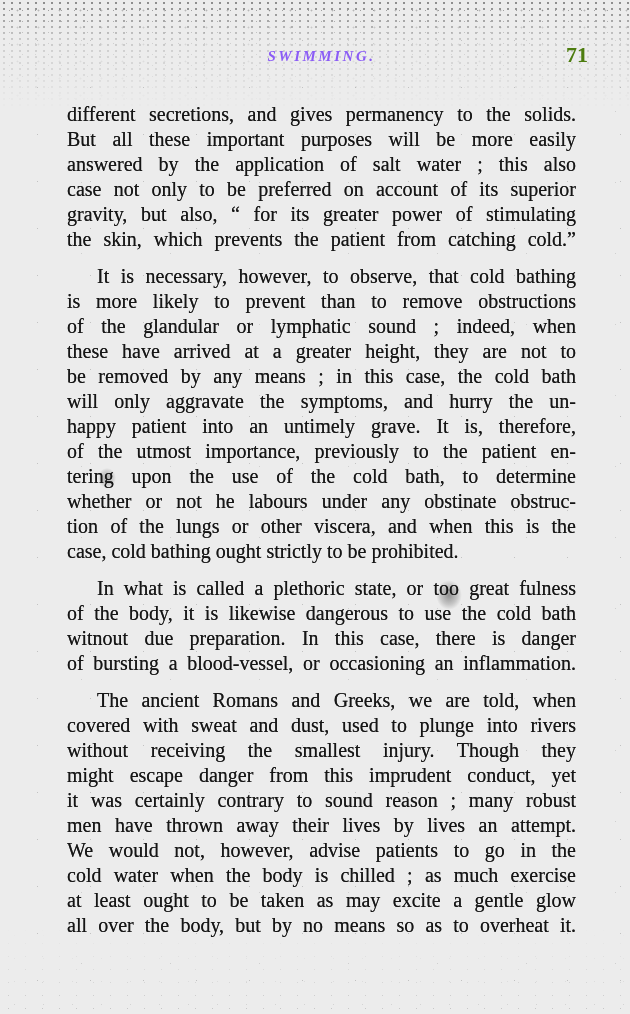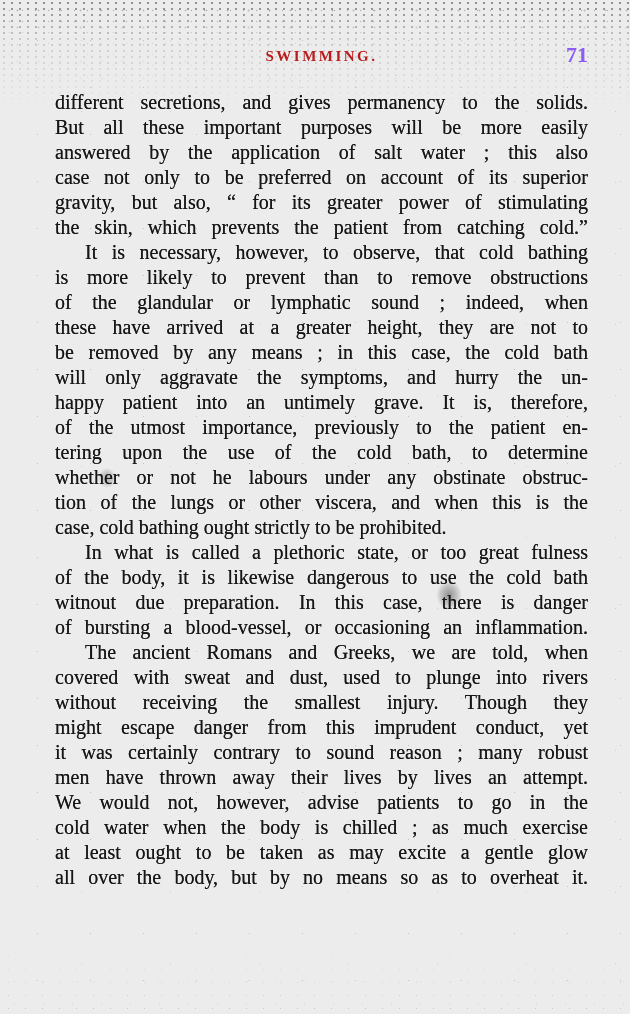--- a/index.html
+++ b/index.html
@@ -64,36 +64,37 @@
   
   .header-row {
     position: absolute; left: 55px; top: 42px; width: 533px; height: 30px;
   }
   .running-title {
     position: absolute; left: 0; right: 0; top: 6px;
     text-align: center;
     font-weight: bold;
     font-size: 15px;
     letter-spacing: 2.5px;
-    color: #b91c1c;
+    color: #8b5cf6;
+    font-style: italic;
   }
   .page-number {
     position: absolute; right: 0; top: 0;
     font-weight: bold;
     font-size: 22px;
-    color: #8b5cf6;
+    color: #4d7c0f;
   }
   
   .text-block {
     position: absolute; left: 55px; top: 90px; width: 533px;
     font-size: 20px;
     line-height: 25px;
     text-shadow: 0 0 .6px rgba(10,10,10,.75);
   }
-  .para { margin: 0; padding: 0; }
+  .para { margin: 12px; padding: 0; }
   .line {
     height: 25px;
     text-align: justify;
     text-align-last: justify;
     white-space: nowrap;
   }
   .line.indent { text-indent: 30px; }
   .line.short { text-align-last: left; }
 </style>
 </head>

